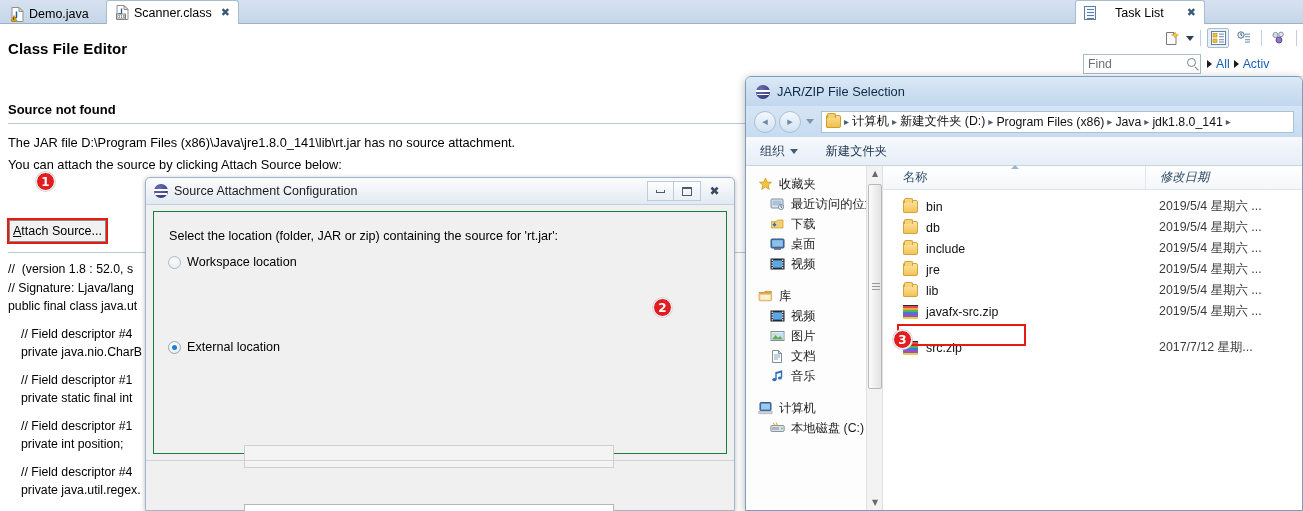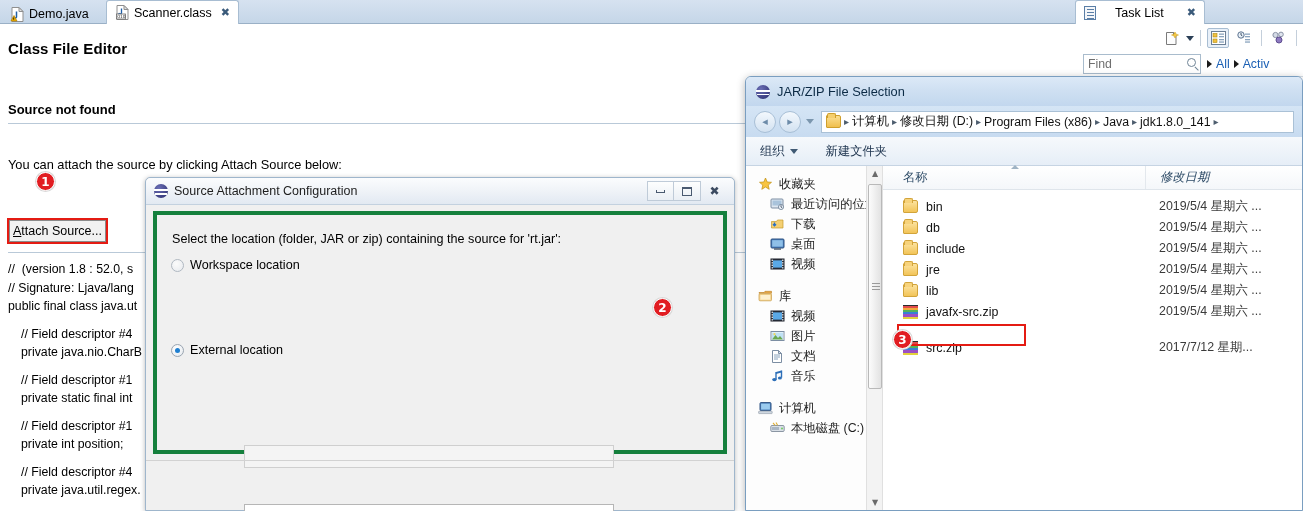--- a/index.html
+++ b/index.html
@@ -140,21 +140,21 @@
     font-size: 11px; color: #44516a;
   }
   .win-btn:first-child { border-left: 1px solid #bfcbd8; }
   .win-btn.noborder { border: none; background: transparent; }
   .glyph-min { width: 9px; height: 3px; border: 1px solid #4a5a70; border-top:none; }
   .glyph-max { width: 10px; height: 9px; border: 1px solid #4a5a70; border-top-width: 2px; }
   .glyph-close { font-family: "DejaVu Sans", sans-serif; font-size: 12px; color:#3b4a60; }
 
   .sac-content {
     position: absolute; left: 7px; top: 33px; right: 7px; bottom: 56px;
-    background: #f0f0f0; border: 4px solid #15803d;
+    background: #f0f0f0; border: 1px solid #15803d;
   }
   .sac-instruction { position: absolute; left: 15px; top: 17px; font-size: 12.6px; }
   .radio-row { position: absolute; display: flex; align-items: center; gap: 6px; font-size: 12.6px; }
   .radio-row.r1 { left: 14px; top: 43px; }
   .radio-row.r2 { left: 14px; top: 128px; }
   .radio {
     width: 13px; height: 13px; border-radius: 50%;
     border: 1px solid #9aa5b1; background: radial-gradient(circle at 40% 35%, #ffffff, #e4e8ed);
     position: relative; flex: none;
   }
@@ -436,20 +436,21 @@
         </span>
         <span>Scanner.class</span>
         <span class="tab-close">✖</span>
       </div>
     </div>
 
     <div class="editor-body">
       <div class="page-title">Class File Editor</div>
       <div class="section-title">Source not found</div>
       <div class="hr1"></div>
+      <div class="para l1">The JAR file D:\Program Files (x86)\Java\jre1.8.0_141\lib\rt.jar has no source attachment.</div>
       <div class="para l2">You can attach the source by clicking Attach Source below:</div>
 
       <div class="attach-btn">
         <span class="accesskey">A</span>
           <span>ttach Source...</span>
       </div>
       <div class="attach-outline"></div>
 
       <div class="hr2"></div>
 
@@ -509,21 +510,21 @@
 
     <div class="jar-nav">
       <span class="nav-circle">◂</span>
       <span class="nav-circle">▸</span>
       <span class="nav-drop"></span>
       <span class="crumbbar" id="crumbbar">
         <span class="folder-ico"></span>
       <span class="crumb-sep">▸</span>
           <span class="crumb">计算机</span>
           <span class="crumb-sep">▸</span>
-          <span class="crumb">修改日期 (D:)</span>
+          <span class="crumb">新建文件夹 (D:)</span>
           <span class="crumb-sep">▸</span>
           <span class="crumb">Program Files (x86)</span>
           <span class="crumb-sep">▸</span>
           <span class="crumb">Java</span>
           <span class="crumb-sep">▸</span>
           <span class="crumb">jdk1.8.0_141</span>
           <span class="crumb-sep">▸</span>
         </span>
     </div>
 

